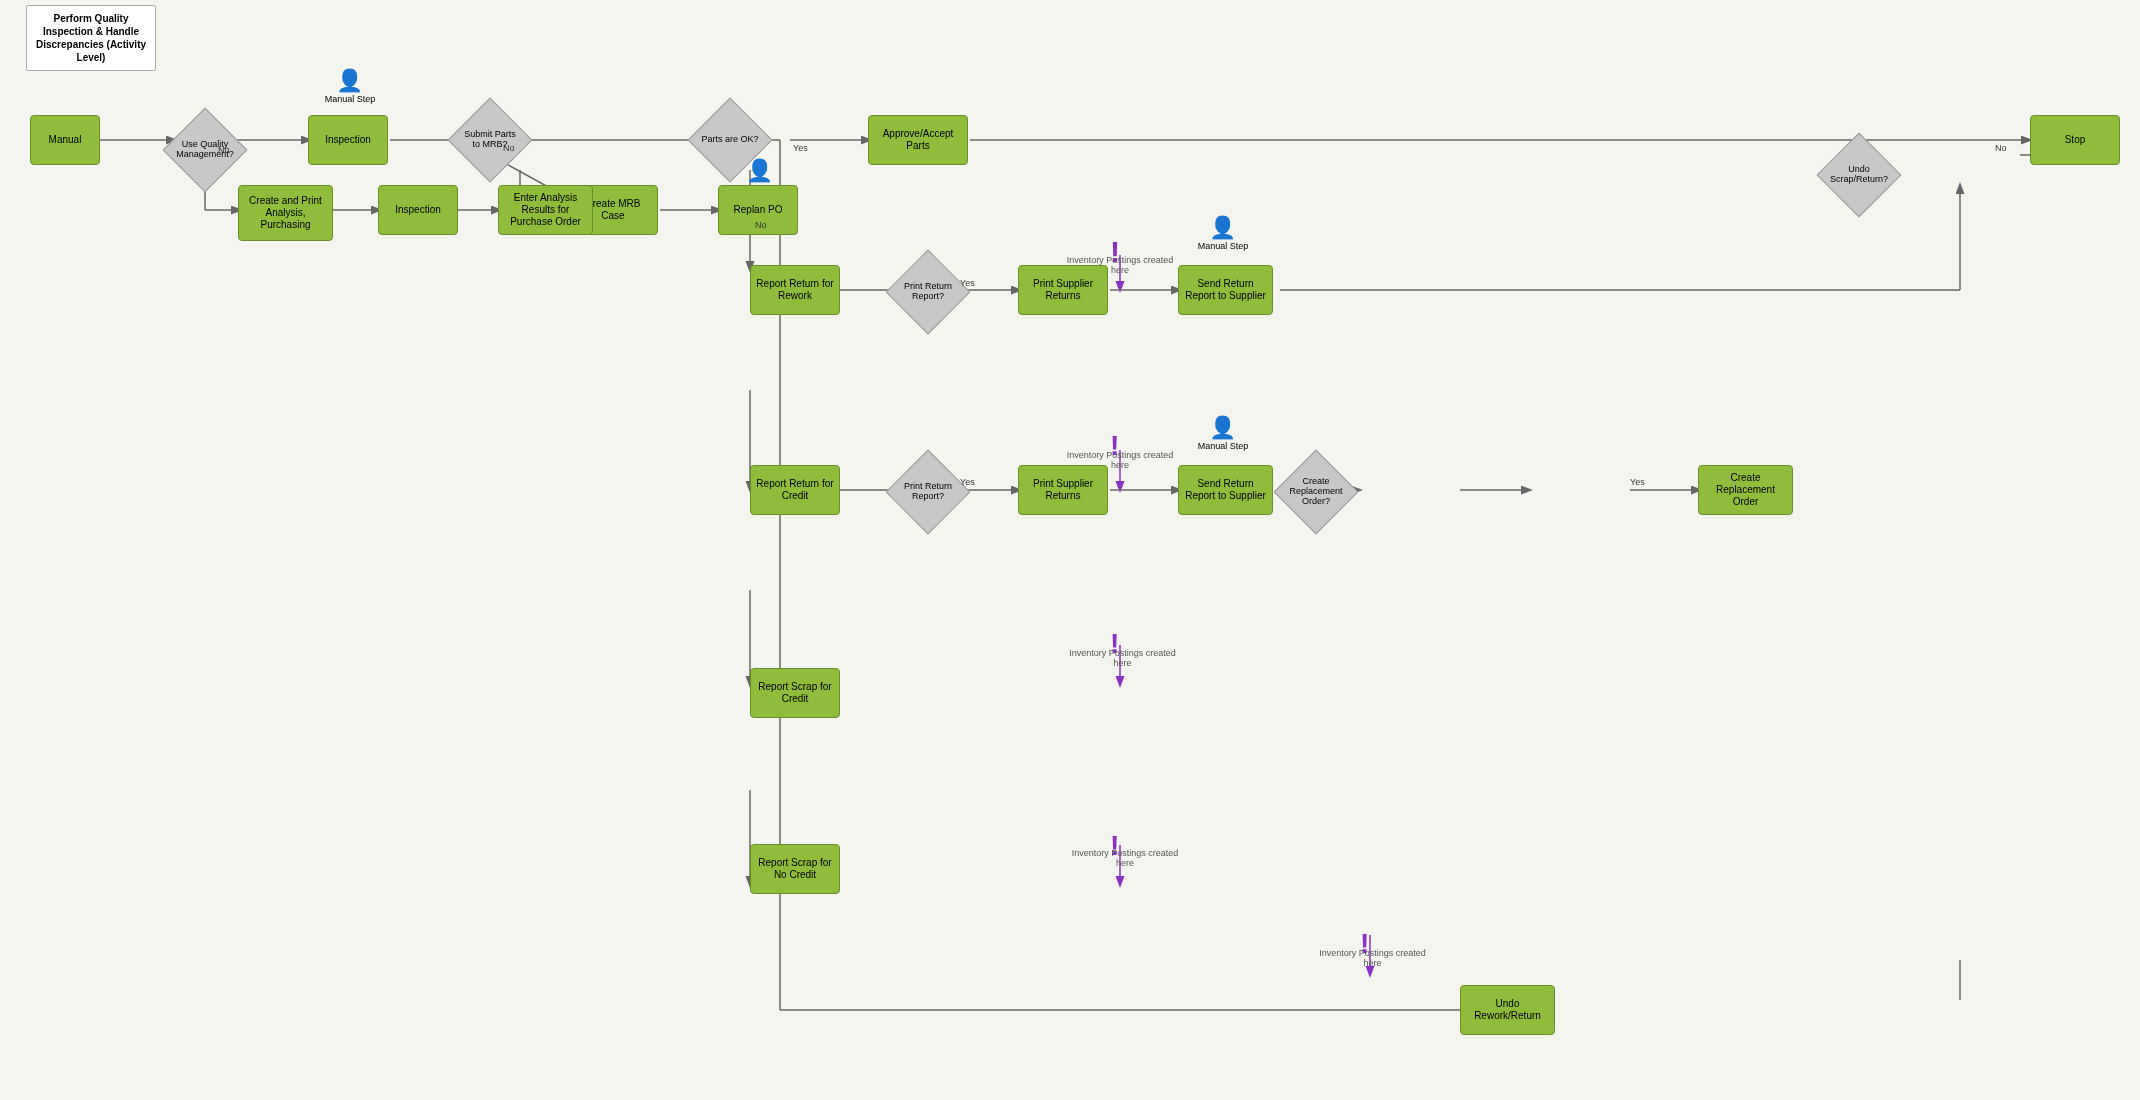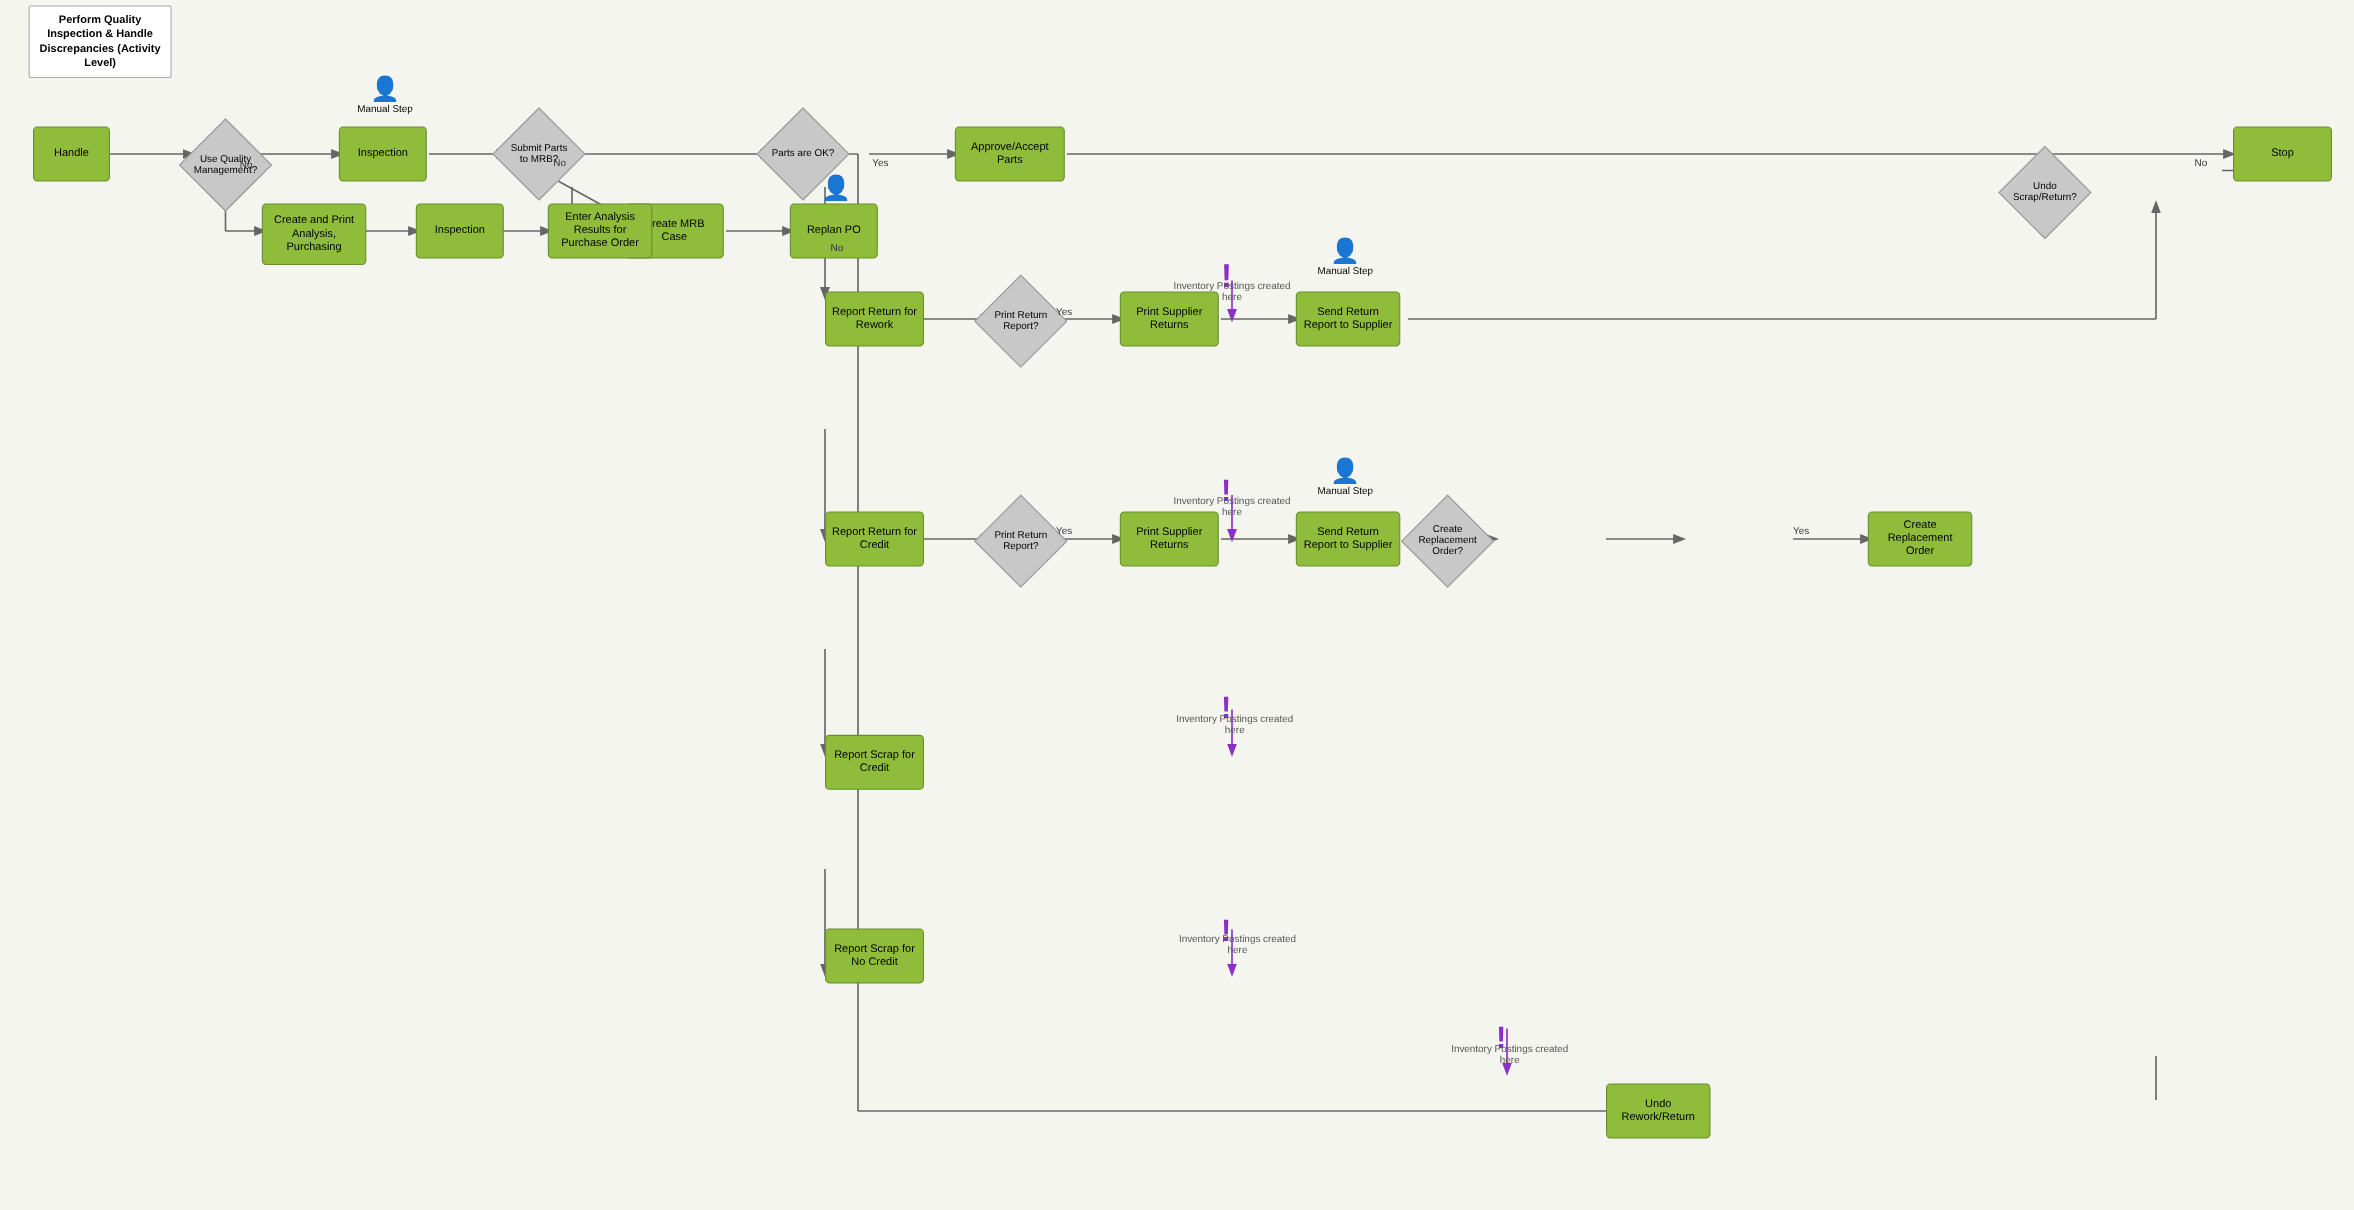--- a/index.html
+++ b/index.html
@@ -205,21 +205,21 @@
       </marker>
     </defs>
   </svg>
 
   <div class="title-box" style="left:26px;top:5px;width:130px;">
     <span>Perform Quality Inspection &amp; Handle Discrepancies (Activity Level)</span>
   </div>
 
 
   <div class="node green-box" style="left:30px;top:115px;width:70px;height:50px;">
-    <span>Handle</span>
+    <span>Manual</span>
   </div>
 
   <div class="diamond" style="left:175px;top:120px;">
     <div class="diamond-shape"></div>
     <div class="diamond-text">Use Quality Management?</div>
   </div>
 
   <div style="position:absolute;left:305px;top:68px;font-size:9px;text-align:center;width:90px;">
     <div style="font-size:22px;color:#888;">👤</div>
     <div>Manual Step</div>

